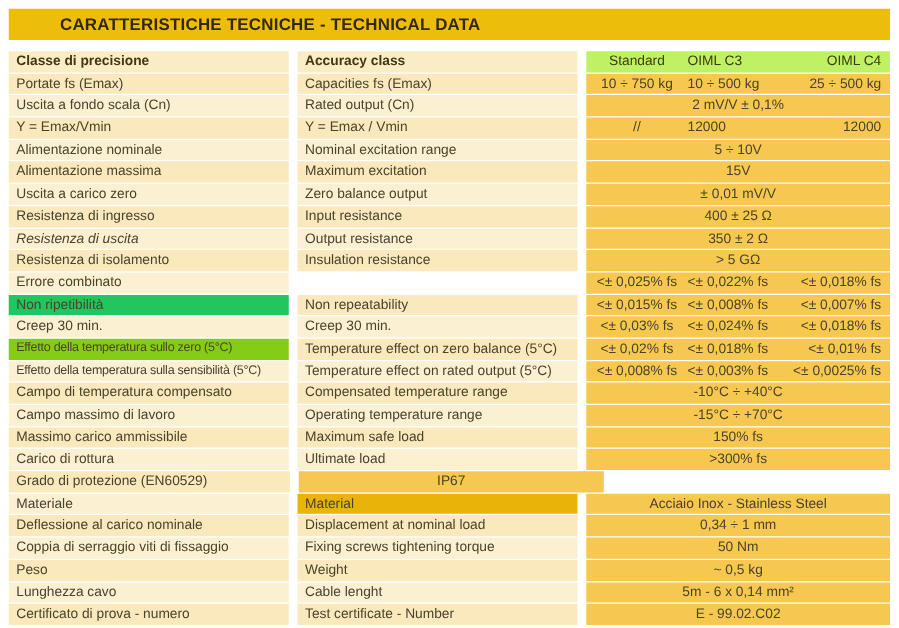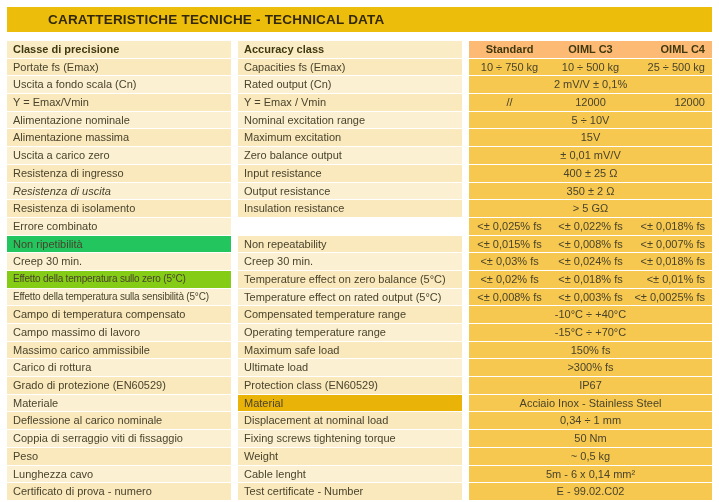--- a/index.html
+++ b/index.html
@@ -26,25 +26,25 @@
   .lab.it{width:219px;}
   .lab.en{width:219px;margin-left:7px;}
   .val{width:244px;margin-left:7px;background:#F6C84F;display:flex;}
 
   
   .row:nth-child(odd) .lab{background:#FBF1D2;}
   .row:nth-child(even) .lab{background:#F9E9BD;}
 
   
   .row.header .lab{background:#FAEDC6;font-weight:bold;color:#40380F;}
-  .row.header .val{background:#fdba74;font-weight:bold;color:#40380F;}
+  .row.header .val{background:#bef264;font-weight:normal;color:#40380F;}
 
   .sub{width:33.333%;text-align:center;}
   .sub.c4{text-align:right;padding-right:7px;box-sizing:border-box;}
-  .sub.c3{text-align:center;}
+  .sub.c3{text-align:left;}
   .span-val{width:100%;text-align:center;}
   .tight{font-size:10px;letter-spacing:-0.2px;}
 </style>
 </head>
 <body>
 
 <div class="page">
 
   <div class="title-bar">
     <span>CARATTERISTICHE TECNICHE - TECHNICAL DATA</span>
@@ -196,21 +196,20 @@
         </div>
         <div class="row">
           <div class="cell lab it" style="background: rgb(251, 241, 210);">Carico di rottura</div>
           <div class="cell lab en" style="background: rgb(251, 241, 210);">Ultimate load</div>
           <div class="cell val">
             <div class="span-val">&gt;300% fs</div>
           </div>
         </div>
         <div class="row">
           <div class="cell lab it" style="background: rgb(249, 233, 189);">Grado di protezione (EN60529)</div>
-          <div class="cell lab en" style="background: rgb(249, 233, 189);">Protection class (EN60529)</div>
           <div class="cell val">
             <div class="span-val">IP67</div>
           </div>
         </div>
         <div class="row">
           <div class="cell lab it" style="background: rgb(251, 241, 210);">Materiale</div>
           <div class="cell lab en" style="background: #eab308;">Material</div>
           <div class="cell val">
             <div class="span-val">Acciaio Inox - Stainless Steel</div>
           </div>

